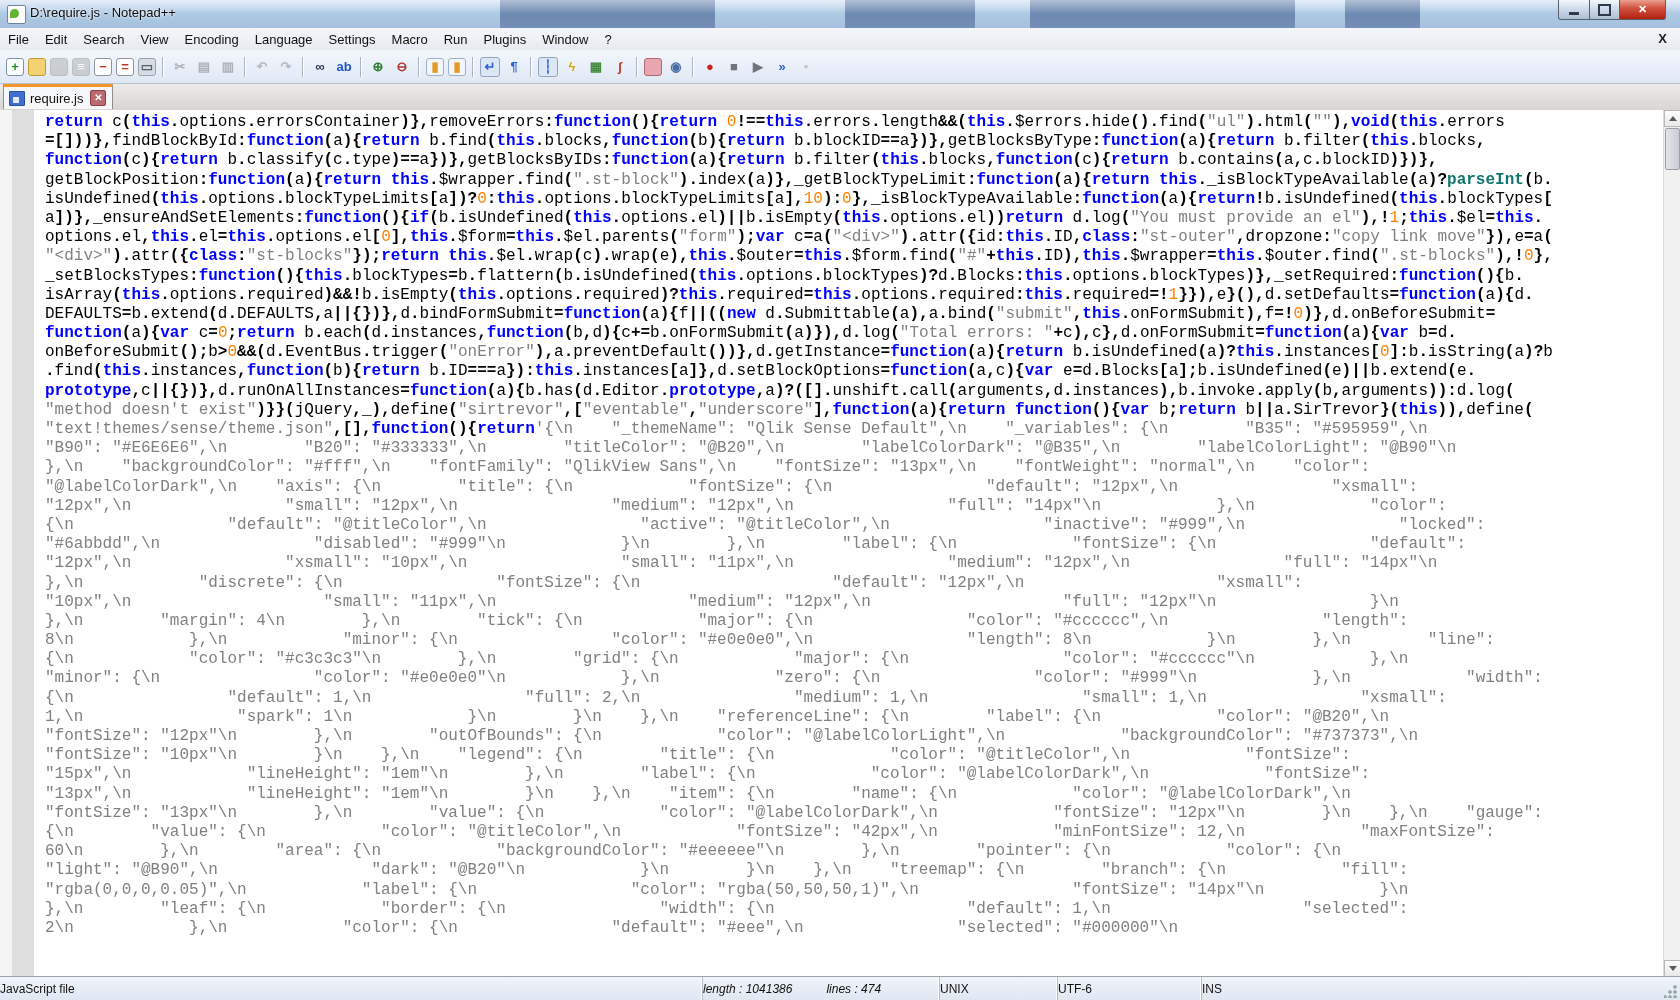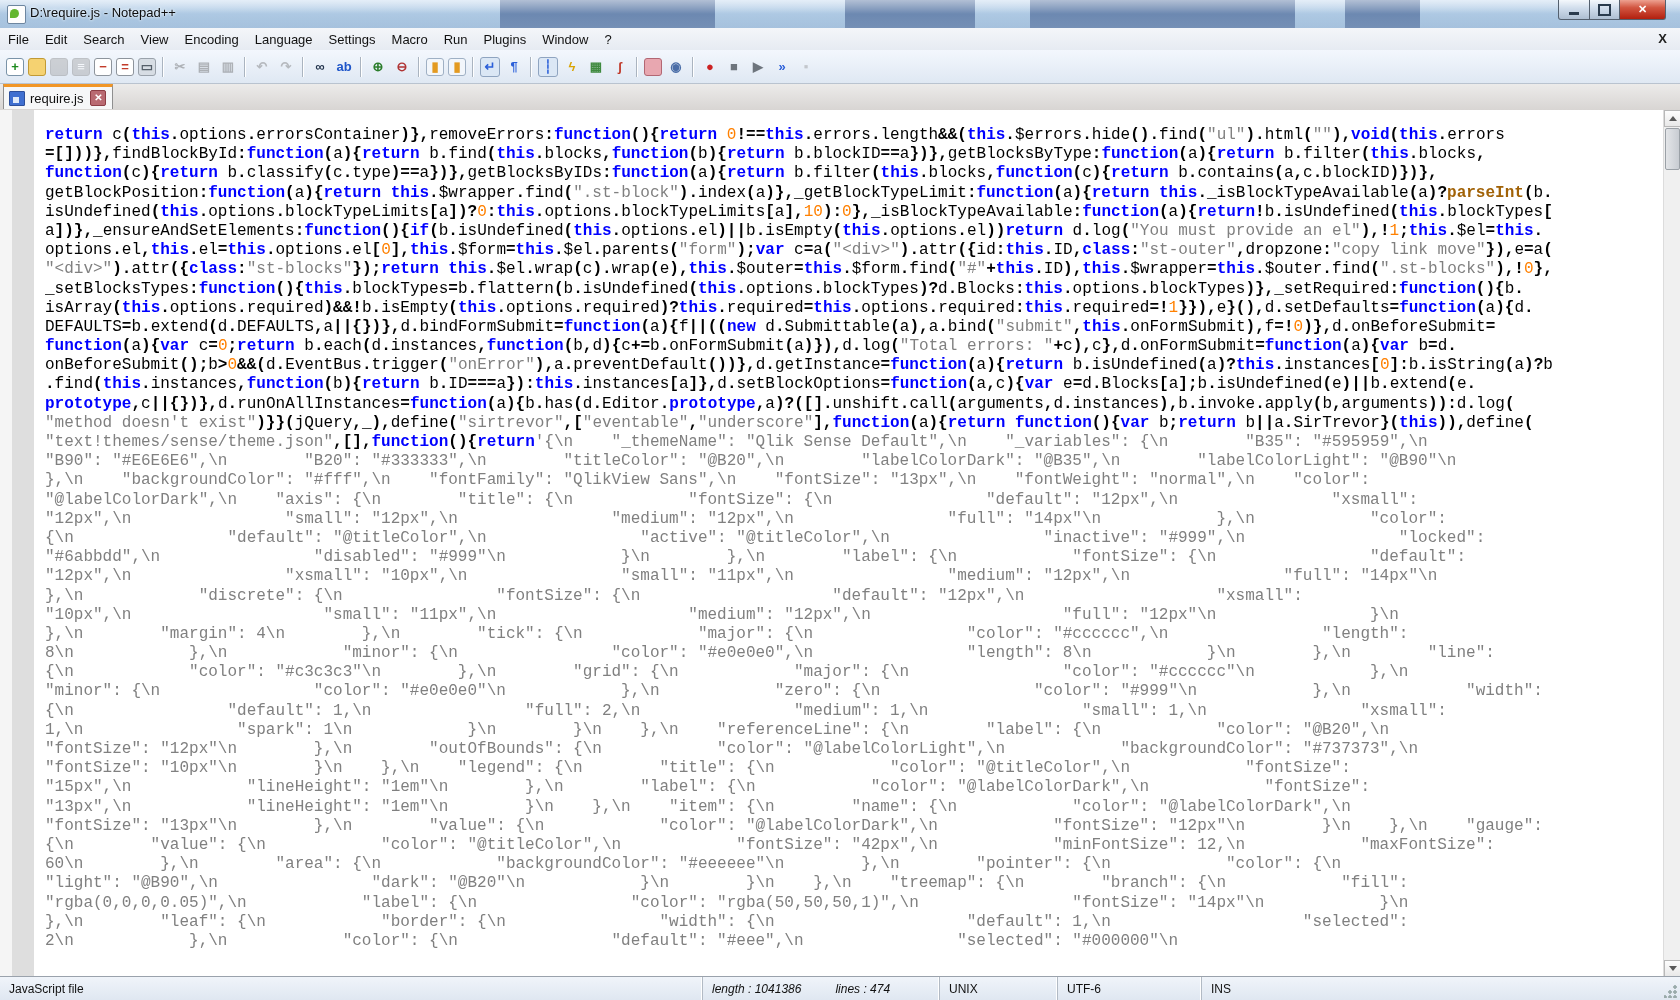--- a/index.html
+++ b/index.html
@@ -57,45 +57,45 @@
   .tab-close{width:14px;height:14px;margin-left:7px;background:#b96a72;border:1px solid #8d3d45;
     border-radius:2px;color:#fff;font-size:10px;font-weight:bold;display:flex;
     align-items:center;justify-content:center;line-height:1;}
 
   
   .editor{position:absolute;left:0;top:110px;width:1680px;height:867px;background:#fff;}
   .margin-bookmark{position:absolute;left:0;top:0;width:12px;height:100%;background:#f5f5f5;}
   .margin-fold{position:absolute;left:12px;top:0;width:22px;height:100%;background:#dedede;}
   .code-area{position:absolute;left:45px;top:0;right:17px;height:100%;overflow:hidden;
     font-family:"Liberation Mono","DejaVu Sans Mono",monospace;font-size:16px;line-height:19.2px;
-    padding-top:16px;white-space:pre;}
+    padding-top:3px;white-space:pre;}
   .code-line{height:19.2px;white-space:pre;}
   .tok-kw{color:#0000ff;font-weight:bold;}
   .tok-str{color:#808080;}
   .tok-num{color:#ff8000;}
-  .tok-fn{color:#a16207;font-weight:bold;}
+  .tok-fn{color:#0f766e;font-weight:bold;}
   .tok-op{color:#000;font-weight:bold;}
   .tok-plain{color:#000;}
 
   
   .vscroll{position:absolute;right:0;top:0;width:17px;height:100%;background:#f0f0f0;
     border-left:1px solid #dcdcdc;box-sizing:border-box;}
   .vs-btn{position:absolute;left:0;width:17px;height:17px;background:linear-gradient(#fdfdfd,#e8e8e8);
     border:1px solid #b8b8b8;box-sizing:border-box;display:flex;align-items:center;justify-content:center;}
   .vs-up{top:0;} .vs-down{bottom:0;}
   .arrow-up{width:0;height:0;border-left:4px solid transparent;border-right:4px solid transparent;border-bottom:5px solid #5a5a5a;}
   .arrow-down{width:0;height:0;border-left:4px solid transparent;border-right:4px solid transparent;border-top:5px solid #5a5a5a;}
   .vs-thumb{position:absolute;left:1px;top:18px;width:15px;height:42px;border:1px solid #9aa0a6;
     border-radius:2px;background:linear-gradient(90deg,#e3e5e8,#c8ccd2);box-sizing:border-box;}
 
   
   .statusbar{position:absolute;left:0;bottom:0;width:1680px;height:23px;
     background:linear-gradient(#f0f4fa,#dfe7f1);border-top:1px solid #9aa2ac;
     font-size:12px;color:#111;display:flex;align-items:center;}
-  .sb-sec{height:100%;display:flex;align-items:center;padding-left:9px;box-sizing:border-box;
+  .sb-sec{height:100%;display:flex;align-items:center;box-sizing:border-box;
     border-right:1px solid #b2bac4;box-shadow:inset -1px 0 0 #fff;white-space:pre;}
   .sb-doc{width:703px;} .sb-len{width:237px;font-style:italic;} .sb-pos{width:310px;}
   .sb-eol{width:118px;} .sb-enc{width:144px;} .sb-ins{flex:1;border-right:none;box-shadow:none;position:relative;}
   .sb-gap{display:inline-block;width:34px;}
   .grip{position:absolute;right:2px;bottom:2px;width:14px;height:14px;
     background:
       radial-gradient(circle at 11px 3px,#9aa 1.5px,transparent 2px),
       radial-gradient(circle at 11px 8px,#9aa 1.5px,transparent 2px),
       radial-gradient(circle at 6px 8px,#9aa 1.5px,transparent 2px),
       radial-gradient(circle at 11px 13px,#9aa 1.5px,transparent 2px),

